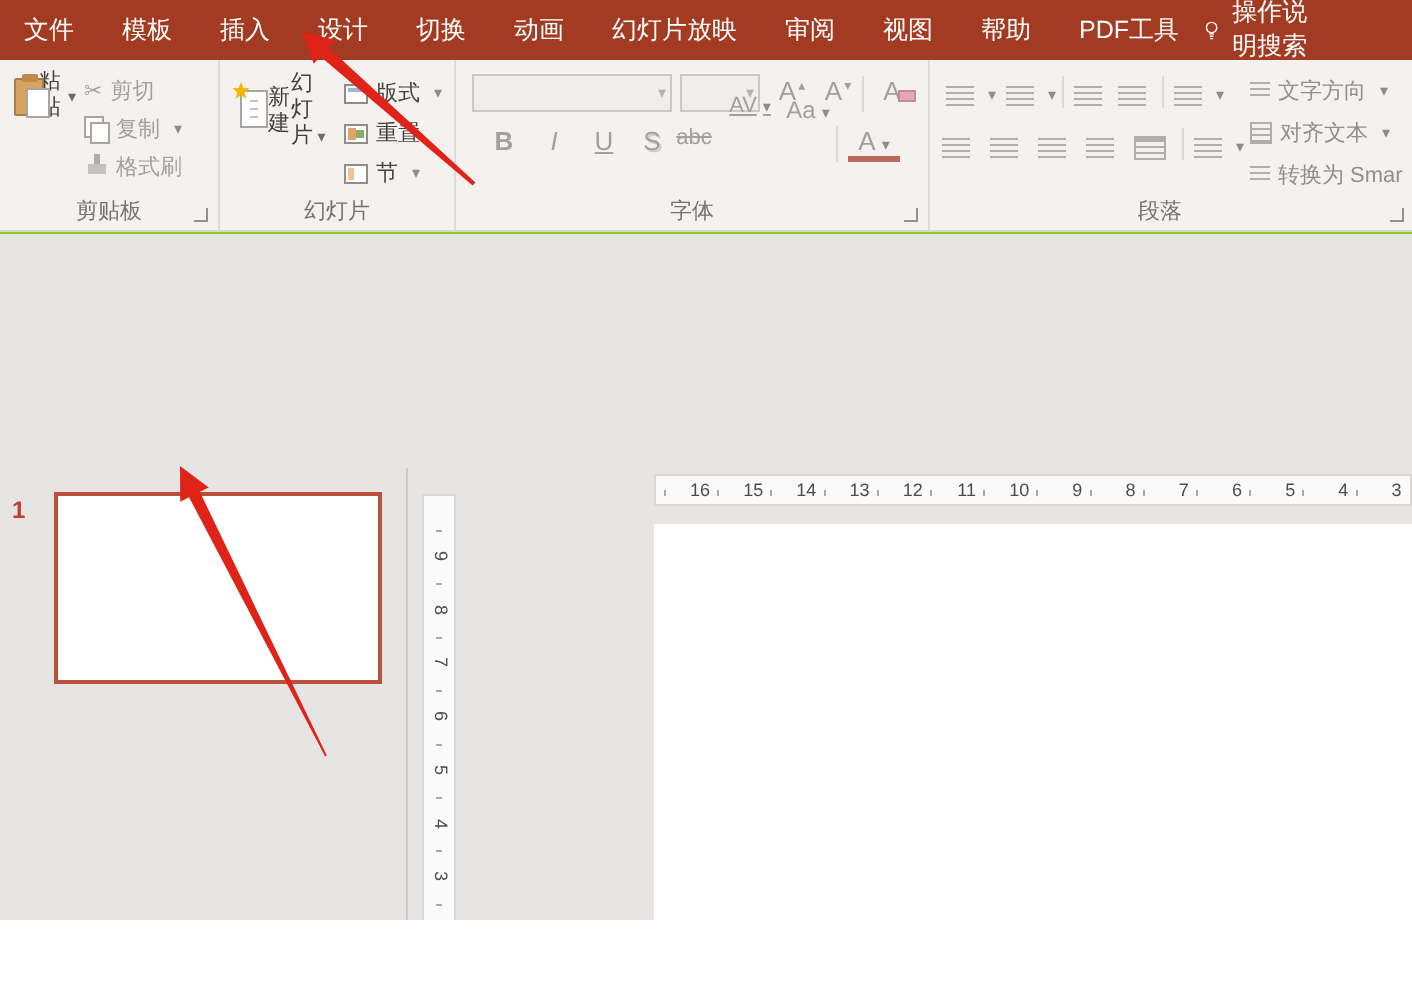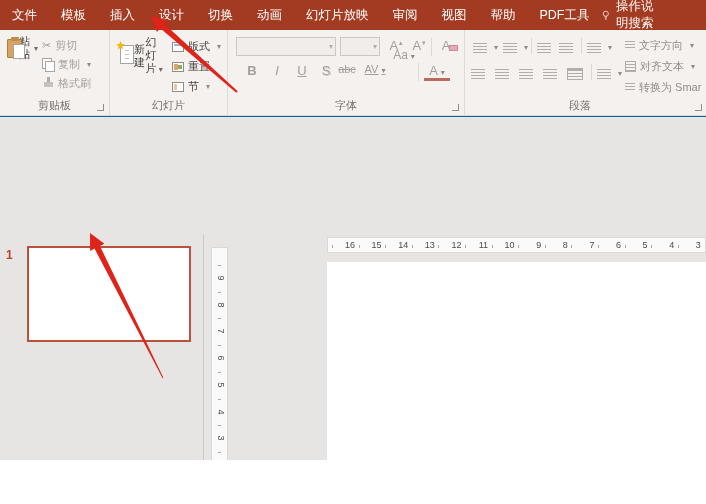--- a/index.html
+++ b/index.html
@@ -1,18 +1,18 @@
 <!DOCTYPE html>
 <html><head>
 <meta charset="utf-8">
 <style>
   *{margin:0;padding:0;box-sizing:border-box}
   html,body{background:#fff}
   body{font-family:"Liberation Sans","DejaVu Sans",sans-serif}
-  .app{position:relative;width:706px;height:460px;background:#0369a1;overflow:hidden}
+  .app{position:relative;width:706px;height:460px;background:#84cc16;overflow:hidden}
 
   
   .tabbar{position:absolute;top:0;left:0;right:0;height:30px;background:#a23b21;display:flex;align-items:stretch;color:#fff;font-size:12.5px;z-index:2}
   .tab{padding:0 12px;line-height:30px;white-space:nowrap;cursor:default}
   .tab.active{background:#c4552e}
   .searchbox{margin-left:auto;margin-right:46px;display:flex;align-items:center;gap:7px}
   .bulb{width:13px;height:17px}
 
   
   .ribbon{position:absolute;top:30px;left:0;right:0;height:86px;background:#f5f1ef;border-bottom:1px solid #d8d5d3;z-index:2}
@@ -161,21 +161,21 @@
       <div class="combo" style="left:112px;top:7px;width:40px"></div>
       <div class="fbtn grow" style="left:158px;top:8px">A</div>
       <div class="fbtn shrink" style="left:181px;top:8px">A</div>
       <div class="vsep" style="left:203px;top:8px;height:18px"></div>
       <div class="fbtn clearfmt" style="left:208px;top:8px">A</div>
       <div class="fbtn" style="left:14px;top:33px;font-weight:bold">B</div>
       <div class="fbtn" style="left:39px;top:33px;font-style:italic">I</div>
       <div class="fbtn" style="left:64px;top:33px;text-decoration:underline">U</div>
       <div class="fbtn" style="left:88px;top:33px;text-shadow:1px 1px 0 #d0ccca">S</div>
       <div class="fbtn" style="left:106px;top:33px;width:26px;text-decoration:line-through;font-size:11px">abc</div>
-      <div class="fbtn dd" style="left:132px;top:33px;width:30px;font-size:11px;text-decoration:underline">AV</div>
+      <div class="fbtn dd" style="left:132px;top:17px;width:30px;font-size:11px;text-decoration:underline">AV</div>
       <div class="fbtn dd" style="left:162px;top:18px;width:28px;font-size:12px">Aa</div>
       <div class="vsep" style="left:190px;top:33px;height:18px"></div>
       <div class="fbtn fc dd" style="left:196px;top:33px;width:26px">A</div>
       <div class="glabel">字体</div>
       <span class="launcher"></span>
     </div>
 
     <div class="group" style="left:465px;width:241px;border-right:none">
       <div class="smallbtn dd" style="left:8px;top:9px">
           <span class="li"></span>

